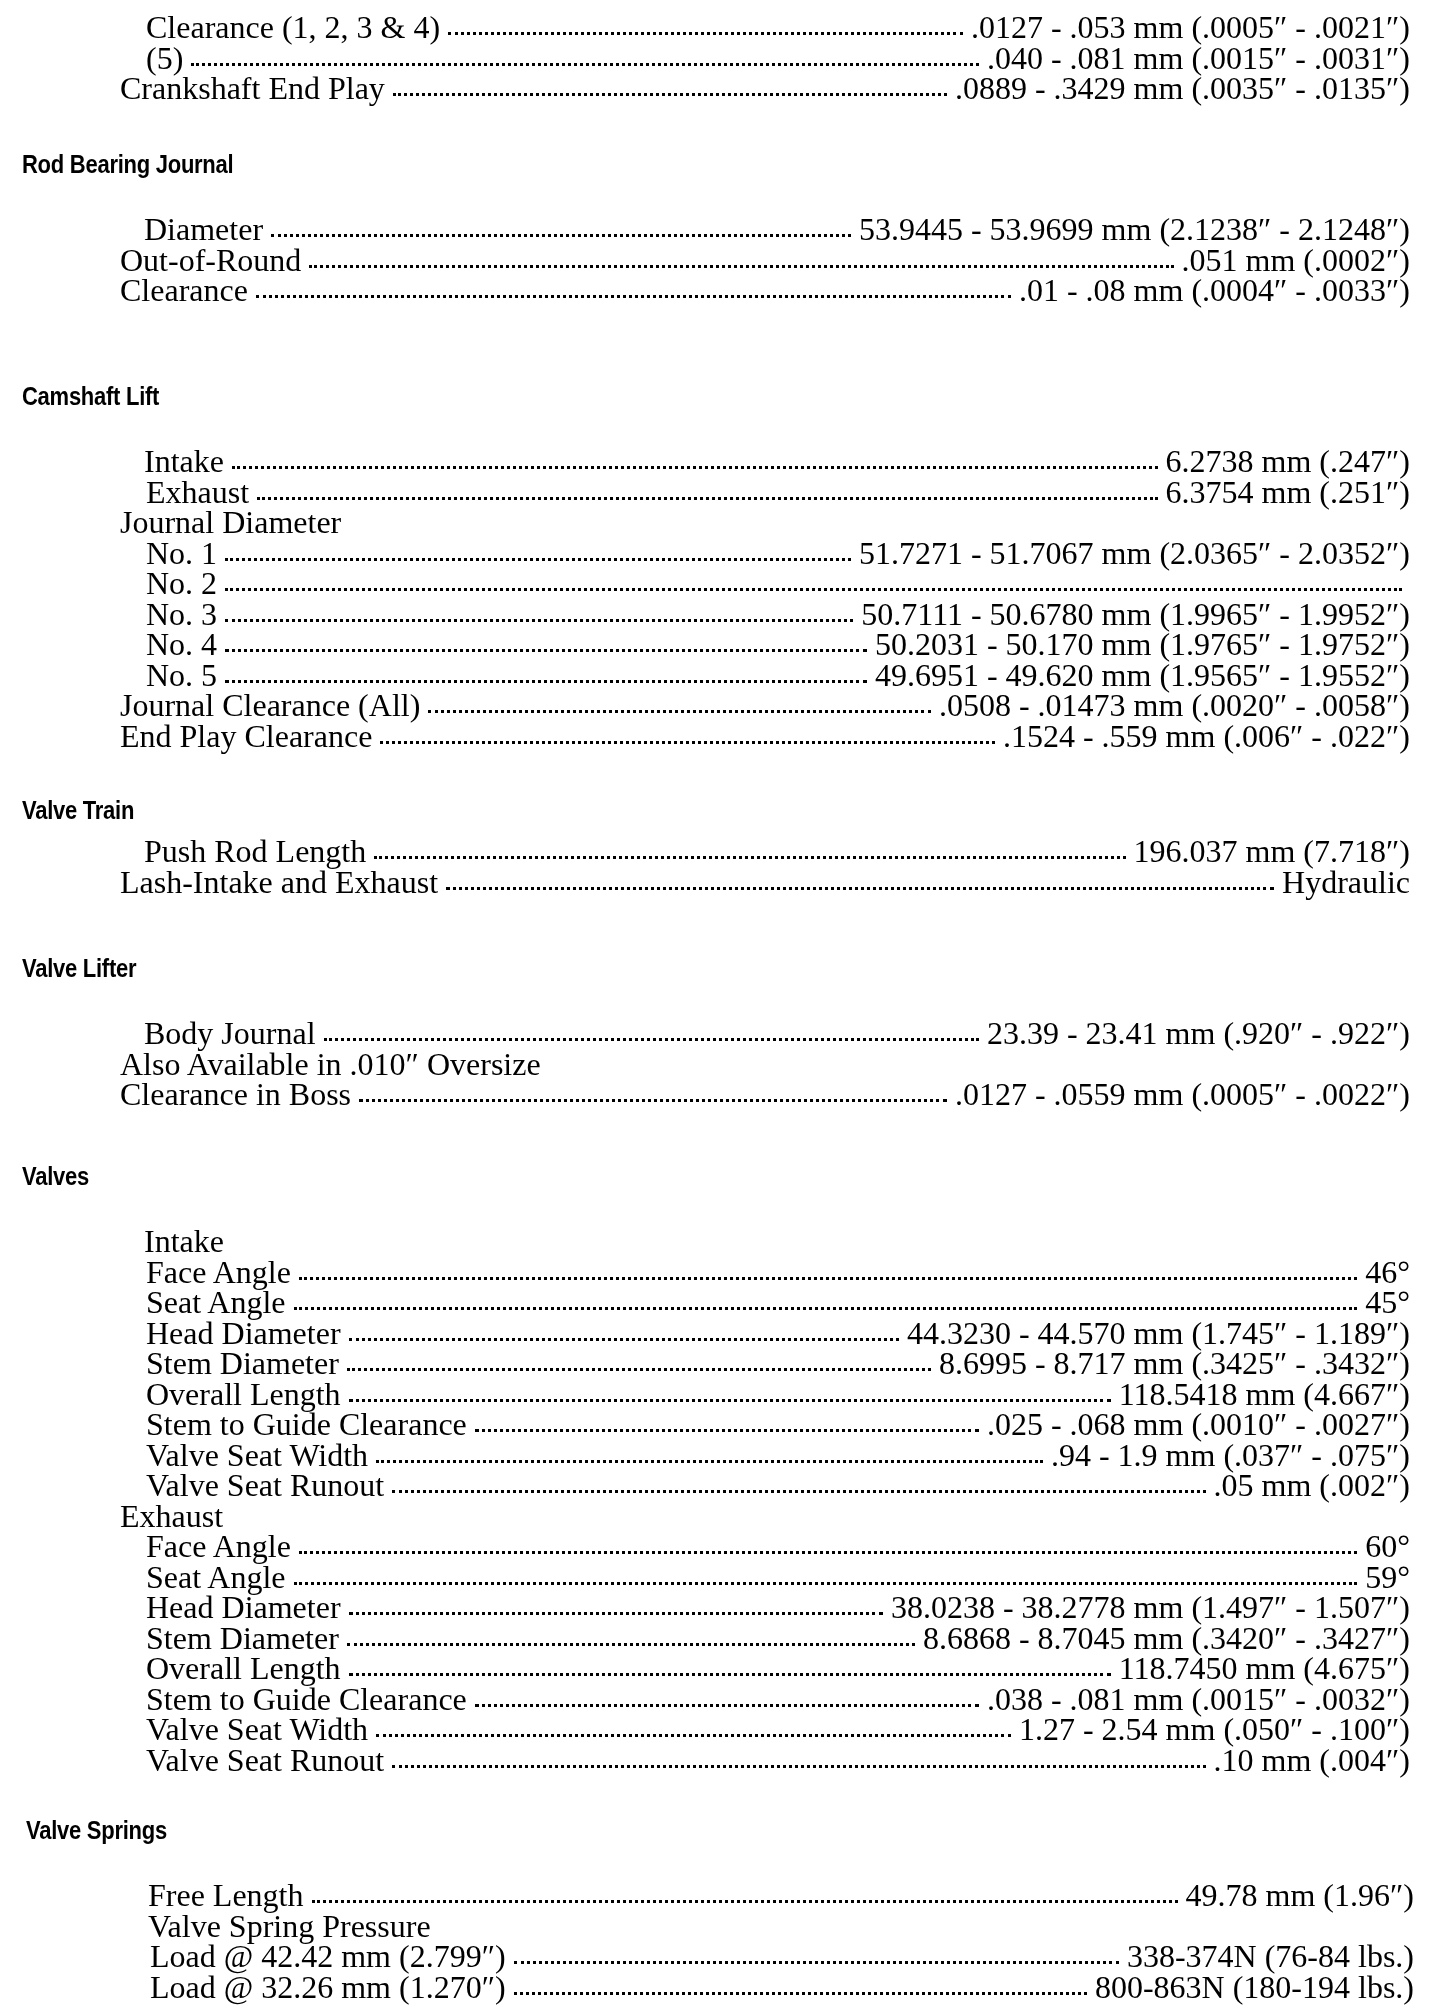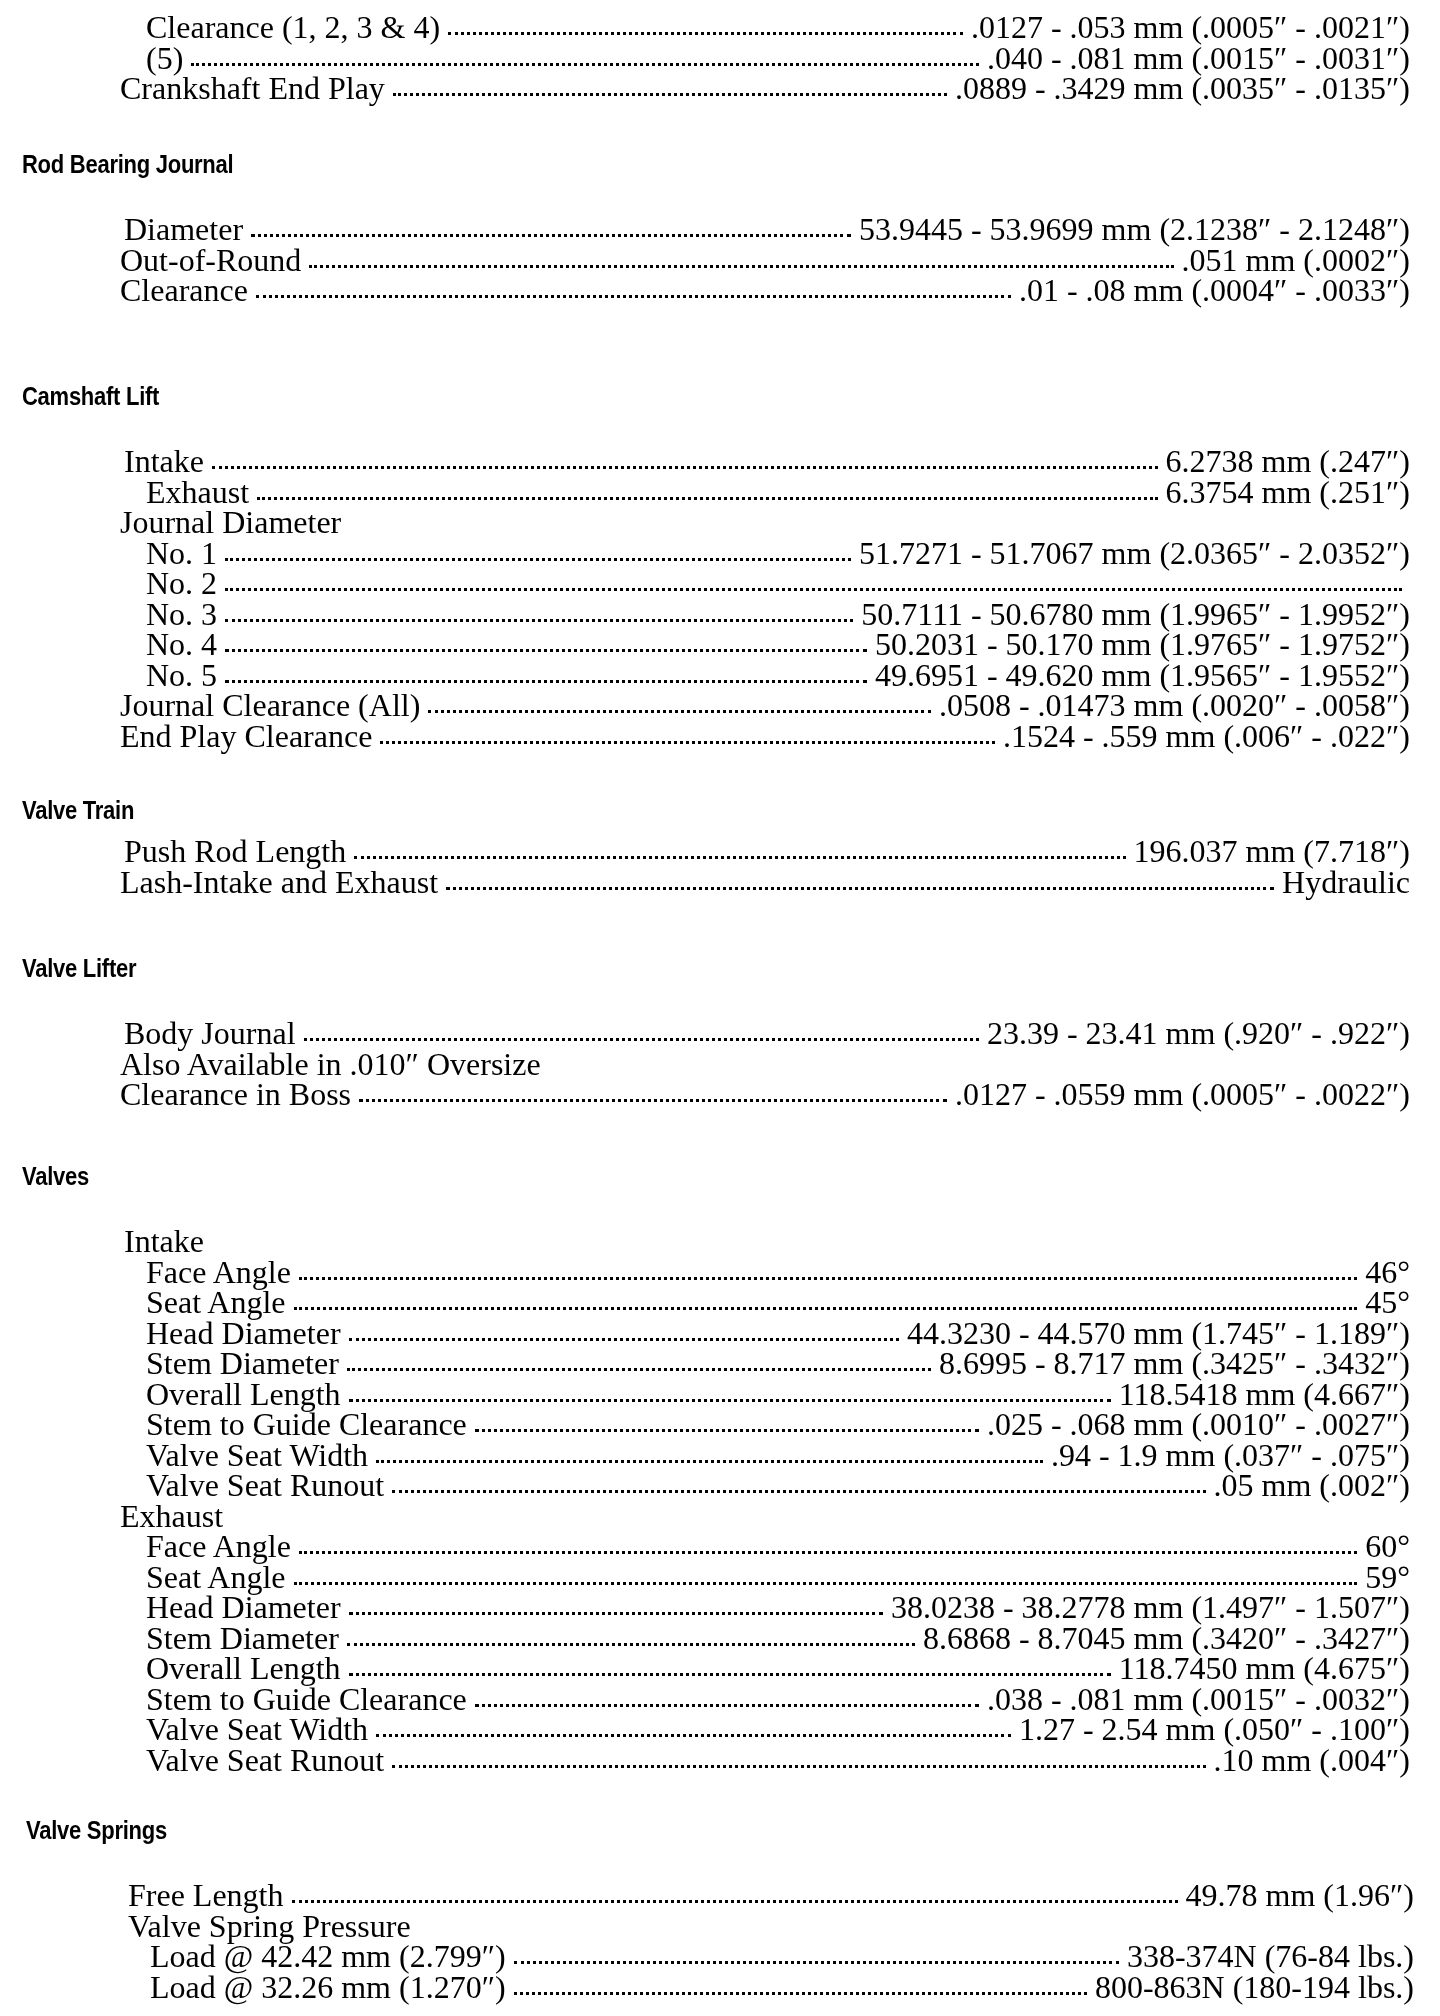--- a/index.html
+++ b/index.html
@@ -25,21 +25,21 @@
     flex: 1 1 auto; overflow: hidden; margin: 0 8px; height: 30px;
     position: relative; align-self: stretch;
   }
   .row .leader::before {
     content: ""; position: absolute; left: 0; right: 0; bottom: 7px;
     border-bottom: 3px dotted #000;
   }
   .row .value { flex: 0 0 auto; }
   .indent-1 { padding-left: 26px; }
   .indent-0 { padding-left: 0; }
-  .indent-s { padding-left: 4px; }
+  .indent-s { padding-left: 4px; margin-left: 20px; }
 </style>
 </head>
 <body>
 
 <div id="doc">
 
   <div class="section-body" style="top:12px">
     <div class="row indent-1">
         <span class="label">Clearance (1, 2, 3 &amp; 4)</span>
         <span class="leader"></span>

